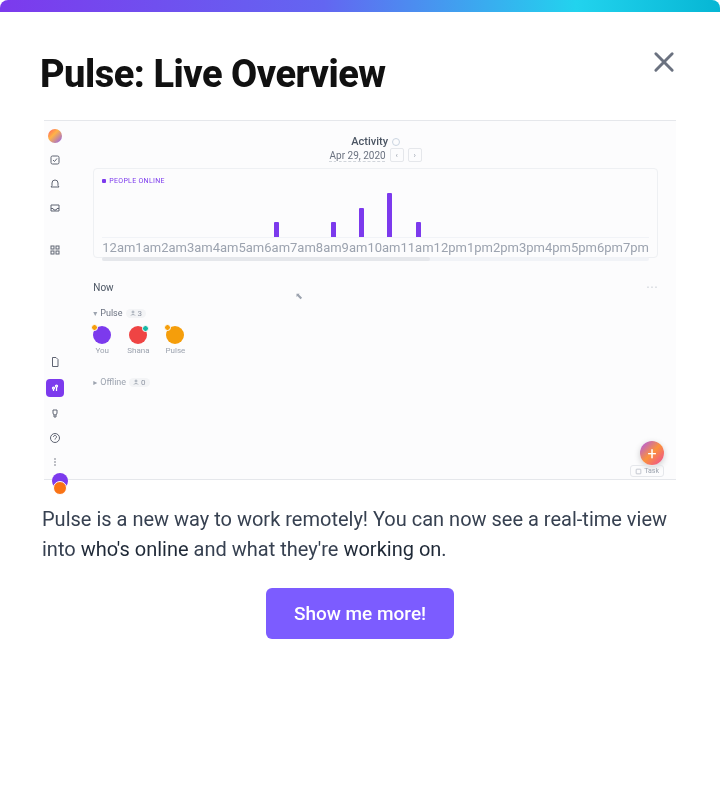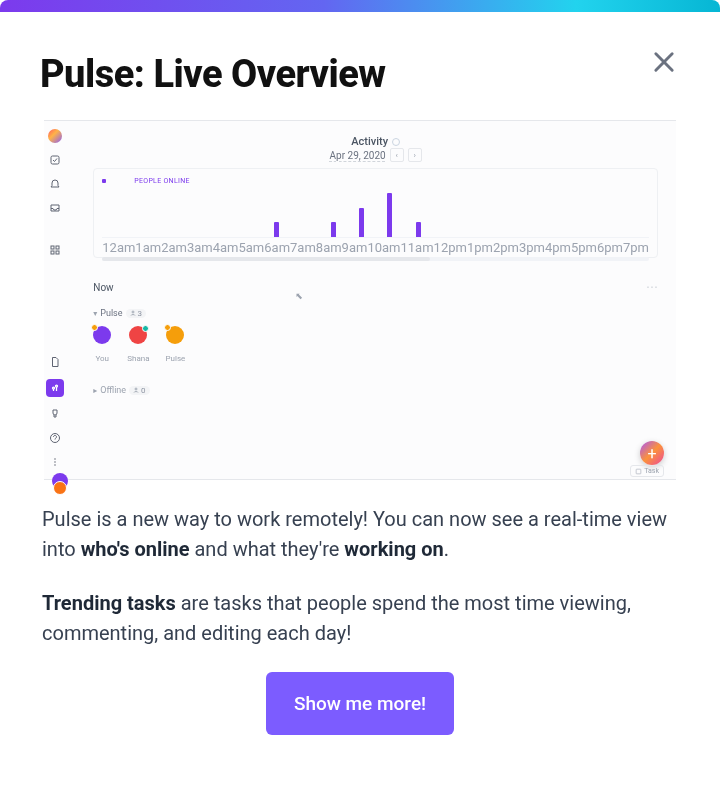--- a/index.html
+++ b/index.html
@@ -28,21 +28,21 @@
     
     .demo-main { flex: 1; padding: 14px 18px 10px 28px; position: relative; }
     .activity-header { display: flex; align-items: center; justify-content: space-between; margin-bottom: 6px; flex-direction: column; }
     .activity-title { font-size: 11px; color: #4b5563; font-weight: 500; display: flex; align-items: center; }
     .activity-title .help { width: 8px; height: 8px; border: 1px solid #cbd5e1; border-radius: 50%; margin-left: 4px; }
     .date-nav { display: flex; align-items: center; gap: 4px; font-size: 10px; color: #6b7280; }
     .date-nav .date { text-decoration: underline dashed; text-underline-offset: 2px; text-decoration-color: #d1d5db; }
     .nav-btn { width: 14px; height: 14px; border: 1px solid #e5e7eb; border-radius: 2px; display: flex; align-items: center; justify-content: center; font-size: 8px; color: #9ca3af; cursor: pointer; }
 
     .chart-card { border: 1px solid #eef0f3; border-radius: 4px; padding: 8px 8px 4px 8px; height: 90px; position: relative; }
-    .legend { font-size: 7px; color: #7C3AED; letter-spacing: .3px; display: flex; align-items: center; gap: 25px; }
+    .legend { font-size: 7px; color: #7C3AED; letter-spacing: .3px; display: flex; align-items: center; }
     .legend .dot { width: 4px; height: 4px; background: #7C3AED; border-radius: 1px; margin-right: 3px; }
     .bars-row { height: 46px; display: flex; align-items: flex-end; justify-content: space-between; padding: 0 2px; margin-top: 6px; }
     .bar { width: 5px; background: #7C3AED; border-radius: 1px 1px 0 0; }
     .labels-row { display: flex; justify-content: space-between; font-size: 13px; color: #9ca3af; border-top: 1px solid #f1f3f7; padding-top: 2px; }
     .labels-row span { flex: 0 0 auto; }
     .scroll-track { height: 4px; background: #f1f3f7; border-radius: 2px; margin-top: 2px; position: relative; }
     .scroll-thumb { position: absolute; left:0; top:0; height:4px; width:60%; background:#e5e7eb; border-radius:2px; }
 
     .now-row { margin-top: 22px; font-size: 10px; color: #4b5563; display:flex; align-items:center; justify-content:space-between; }
     .now-menu { color: #d1d5db; font-size: 12px; }
@@ -54,40 +54,40 @@
 
     .avatars { display: flex; gap: 16px; margin-top: 8px; }
     .avatar-col { display: flex; flex-direction: column; align-items: center; }
     .avatar { width: 18px; height: 18px; border-radius: 50%; position: relative; }
     .avatar.you { background: #7C3AED; }
     .avatar.shana { background: #EF4444; }
     .avatar.willow { background: #F59E0B; }
     .status-dot{ position:absolute; top:-2px; left:-2px; width:7px; height:7px; border-radius:50%; border:1.5px solid #fff; }
     .status-dot.over{ background:#F59E0B; }
     .status-dot.red{ top:-1px; left:auto; right:-2px; background:#14b8a6; }
-    .avatar-label { font-size: 8px; color: #9ca3af; margin-top: 10px; }
+    .avatar-label { font-size: 8px; color: #9ca3af; margin-top: 2px; }
 
     .cursor-point { position: absolute; left: 230px; top: 170px; font-size: 9px; color:#9ca3af;}
 
     .offline-row { margin-top: 22px; font-size: 9px; color: #9ca3af; display:flex; align-items:center; gap:3px;}
 
     .fab { position: absolute; right: 12px; bottom: 14px; width: 24px; height: 24px; border-radius:50%; background: linear-gradient(135deg,#a855f7,#fb923c,#ec4899); display:flex; align-items:center; justify-content:center; color:#fff; font-size:16px; box-shadow:0 2px 6px rgba(0,0,0,.2);}
     .task-chip{ position:absolute; right:12px; bottom:2px; font-size:7px; color:#9ca3af; border:1px solid #e5e7eb; border-radius:3px; padding:1px 4px; display:flex; align-items:center; gap:2px;}
 
     .stacked-avatars{ position:absolute; left:8px; bottom:6px;}
     .stacked-avatars .c1{ width:16px; height:16px; border-radius:50%; background:#7C3AED; position:absolute; top:0;}
     .stacked-avatars .c2{ width:14px; height:14px; border-radius:50%; background:#f97316; position:absolute; top:8px; left:1px; border:1px solid #fff;}
 
     
     .desc { padding: 24px 42px 0 42px; }
     .desc p { font-size: 20px; line-height: 30px; color: #374151; margin-bottom: 24px; }
-    .desc strong { font-weight: 700; color: #1f2937; }
+    .desc strong { font-weight: 400; color: #1f2937; }
 
     .cta-wrap { display:flex; justify-content:center; margin-top: 10px;}
-    .cta { background: #7C5CFF; color:#fff; border:none; padding: 20px 28px; border-radius: 6px; font-size: 19px; font-weight: 500; cursor:pointer; }
+    .cta { background: #7C5CFF; color:#fff; border:none; padding: 14px 28px; border-radius: 6px; font-size: 19px; font-weight: 500; cursor:pointer; }
   </style>
 </head>
 <body>
 
 <div class="gradient-bar"></div>
 
 <div class="content">
   <div class="close-btn">
     <svg viewBox="0 0 24 24" fill="none" stroke="currentColor" stroke-width="2.5" stroke-linecap="round">
         <line x1="5" y1="5" x2="19" y2="19"></line>
@@ -300,20 +300,17 @@
       <div class="c1"></div>
         <div class="c2"></div>
     </div>
   </div>
 </div>
 
 <div class="desc">
   <p>
     <span>Pulse is a new way to work remotely! You can now see a real-time view into </span><strong>who's online</strong><span> and what they're </span><strong>working on</strong><span>.</span>
   </p>
-  <p>
-    <strong>Trending tasks</strong><span> are tasks that people spend the most time viewing, commenting, and editing each day!</span>
-  </p>
 </div>
 
 <div class="cta-wrap">
   <button class="cta">Show me more!</button>
 </div>
 
 </body></html>

